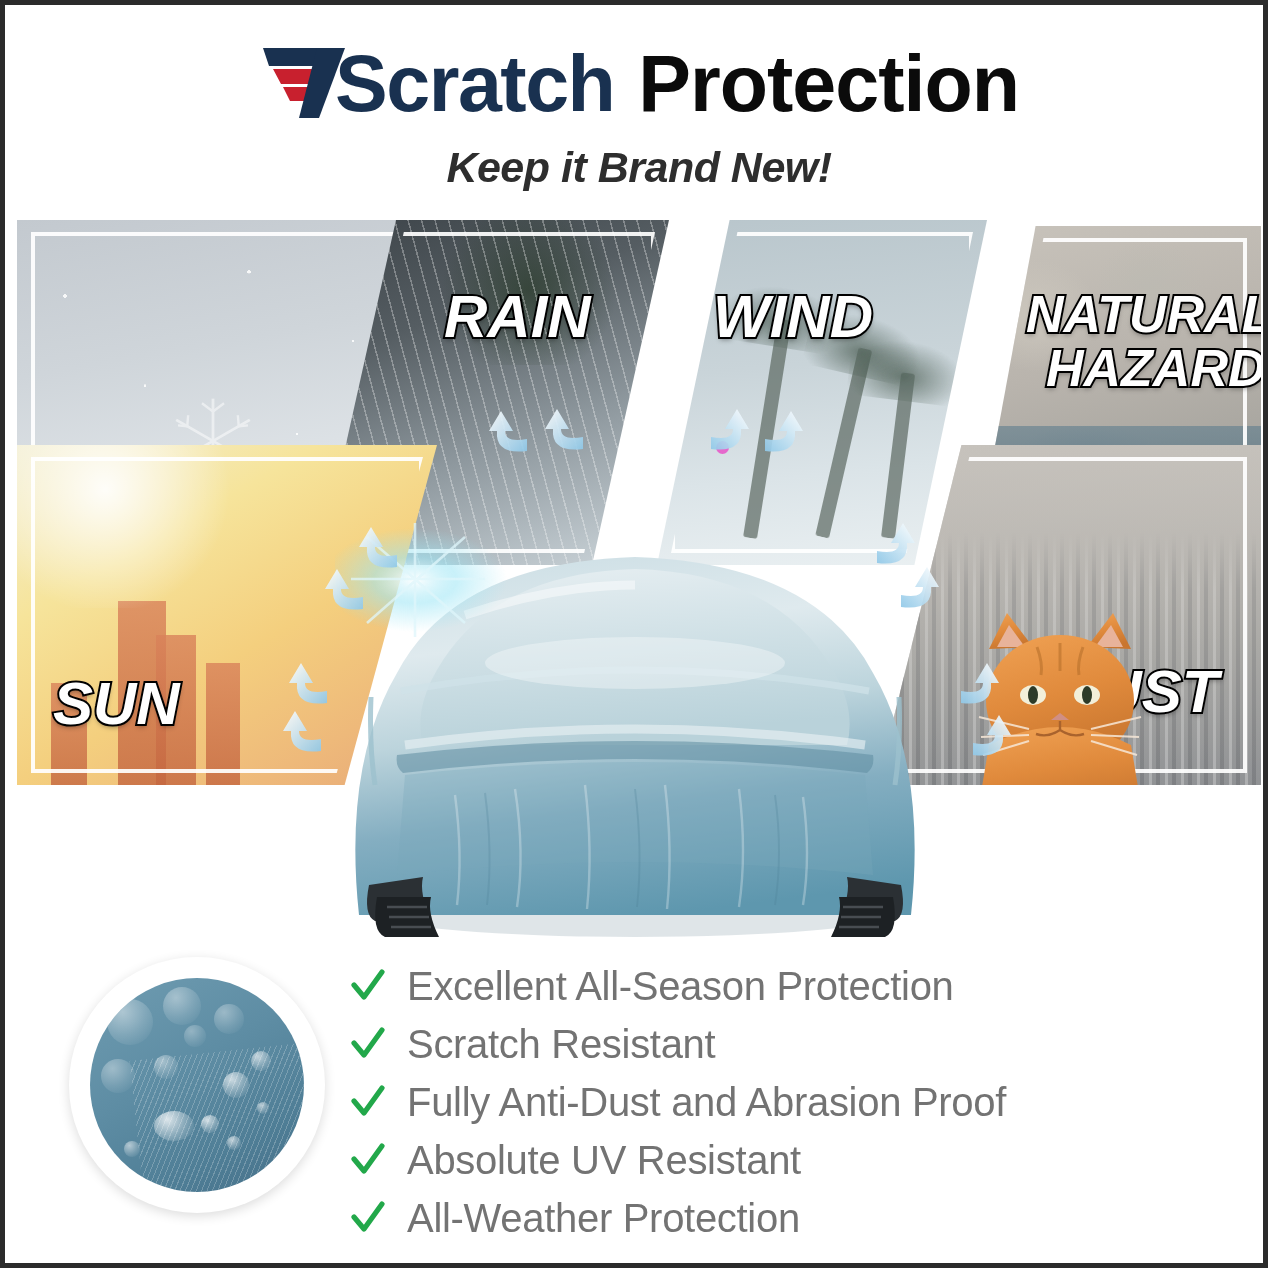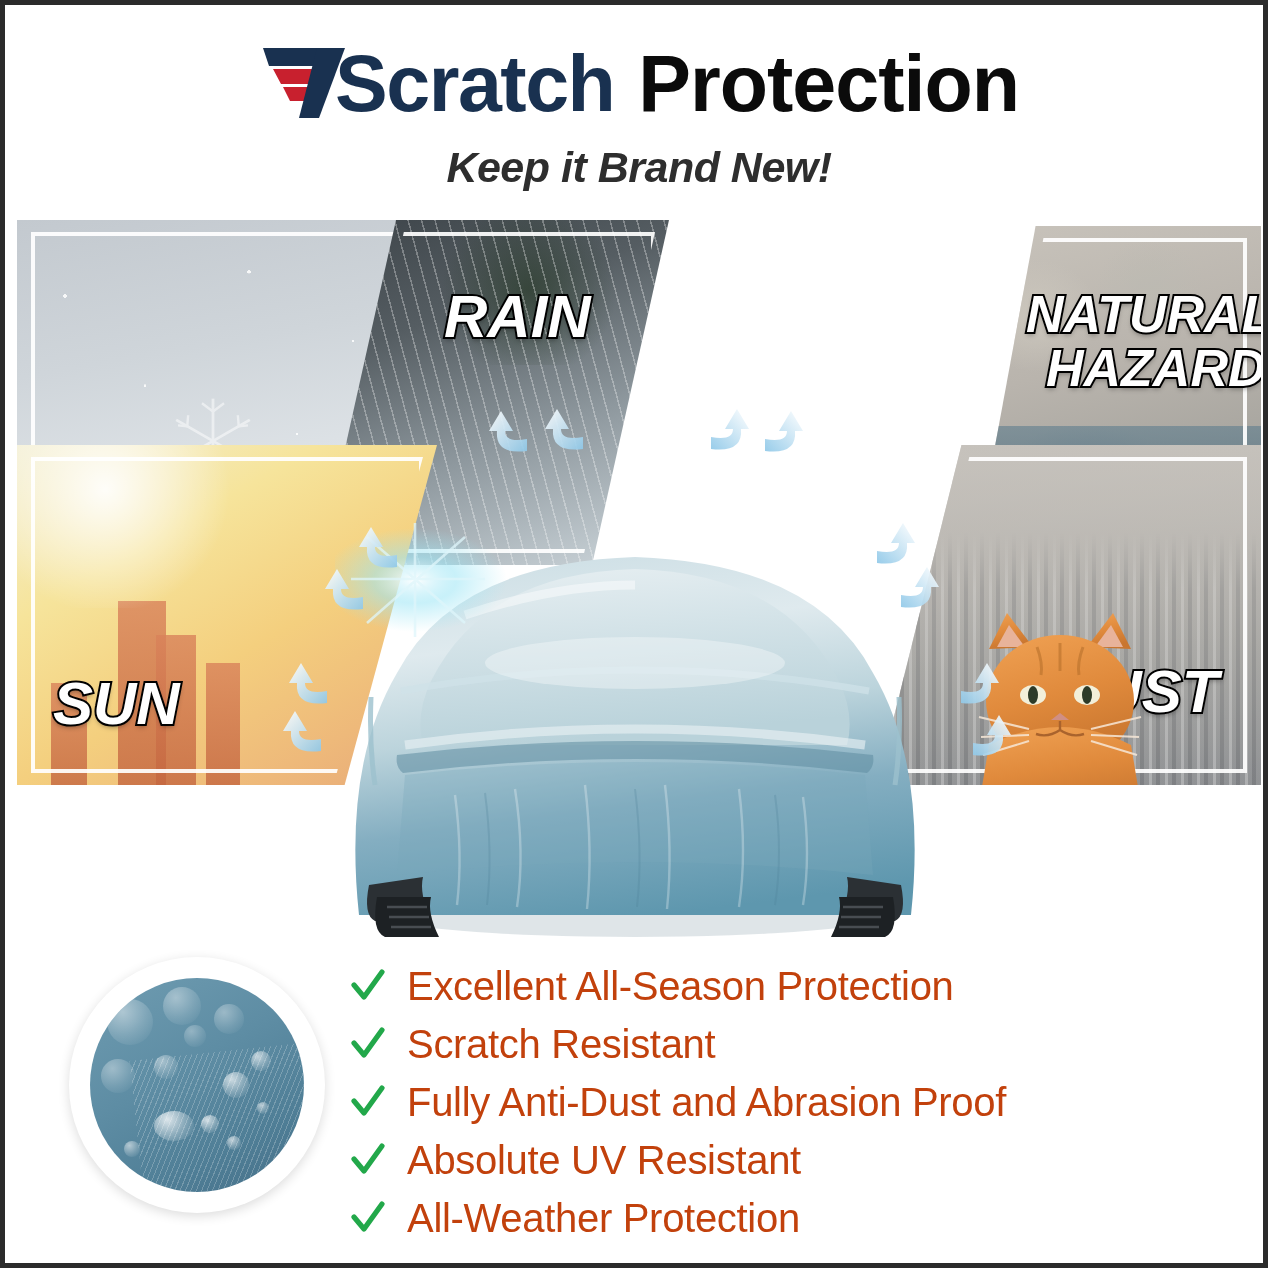--- a/index.html
+++ b/index.html
@@ -152,21 +152,21 @@
   }
   .droplet-in .weave{position:absolute;left:22%;top:34%;width:86%;height:72%;
     background-image:repeating-linear-gradient(118deg,rgba(255,255,255,.22) 0 1px,transparent 1px 5px);
     transform:rotate(-6deg);}
   .bead{position:absolute;border-radius:50%;
     background:radial-gradient(circle at 34% 28%,rgba(255,255,255,.92),rgba(255,255,255,.34) 52%,rgba(255,255,255,.10) 78%);}
 
   .features{position:absolute;left:346px;top:952px;width:790px;z-index:14;}
   .feat{display:flex;align-items:center;gap:22px;height:58px;}
   .tick{width:34px;height:34px;flex:0 0 auto;}
-  .feat-label{font-size:40px;color:#c2410c;line-height:1;letter-spacing:-0.3px;white-space:nowrap;}
+  .feat-label{font-size:40px;color:#737373;line-height:1;letter-spacing:-0.3px;white-space:nowrap;}
 </style>
 </head>
 <body>
 
 <div class="page">
 
   <div class="header">
     <div class="logo-mark">
       <svg viewBox="0 0 96 78">
         <polygon points="4,4 78,4 62,22 10,22" fill="#193150"></polygon>
@@ -213,20 +213,30 @@
 
     <div class="panel p-rain">
       <div class="inner">
         <div class="rtree"></div>
         <div class="rainstreaks"></div>
       </div>
       <div class="frame"></div>
       <div class="plabel" style="left:96px;top:68px;font-size:60px;margin-left:29px;">RAIN</div>
     </div>
 
+    <div class="panel p-wind">
+      <div class="inner">
+        <div class="palm" style="left:26%;height:64%;transform:rotate(9deg);"></div>
+        <div class="palm" style="left:48%;height:56%;transform:rotate(13deg);"></div>
+        <div class="palm" style="left:68%;height:48%;transform:rotate(7deg);"></div>
+        <div class="pink"></div>
+      </div>
+      <div class="frame"></div>
+      <div class="plabel" style="left:56px;top:68px;font-size:60px;">WIND</div>
+    </div>
 
     <div class="panel p-nat">
       <div class="inner">
         <div class="nat-blur"></div>
         <div class="nat-car"></div>
         <div class="nat-strip"></div>
       </div>
       <div class="frame"></div>
       <div class="plabel" style="left:54px;top:64px;font-size:52px;">NATURAL</div>
       <div class="plabel" style="left:74px;top:118px;font-size:52px;font-style:italic;">HAZARD</div>

